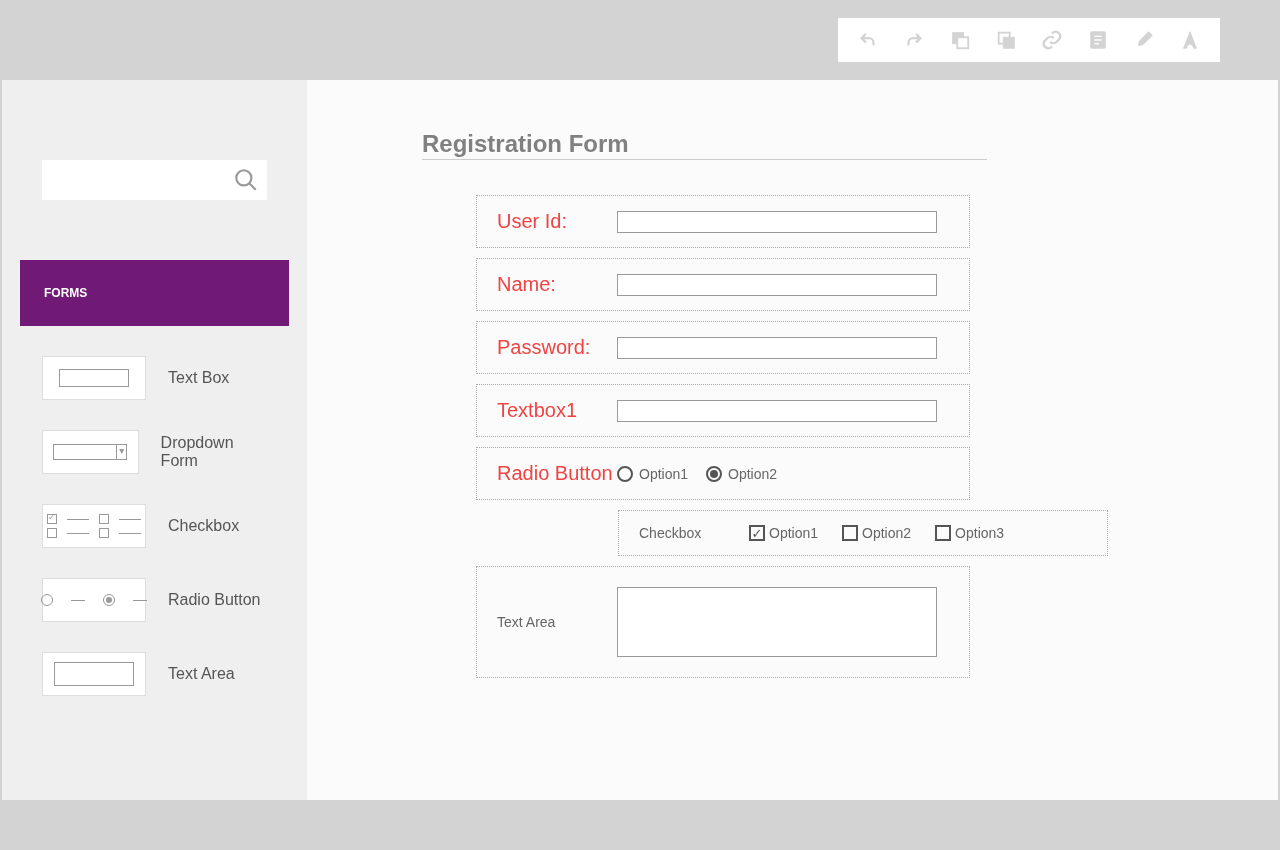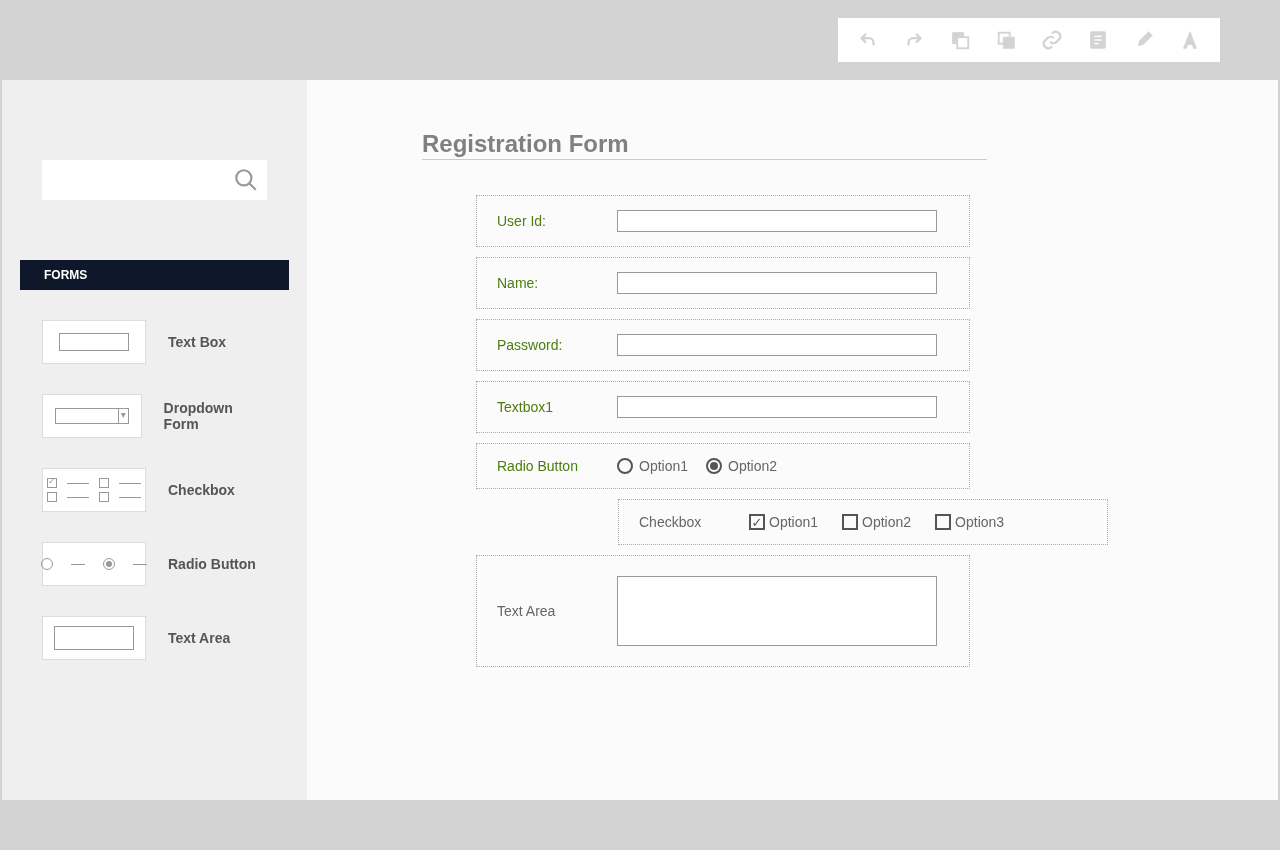--- a/index.html
+++ b/index.html
@@ -13,25 +13,25 @@
     
     
     .main { display: flex; height: 720px; background: #fff; margin: 0 2px; }
     
     
     .sidebar { width: 305px; background: #efefef; padding-top: 80px; }
     .search-wrap { margin: 0 40px 60px 40px; background: #fff; height: 40px; display: flex; align-items: center; padding: 0 8px; }
     .search-wrap input { border: none; outline: none; flex: 1; height: 100%; font-size: 14px; }
     .search-wrap svg { width: 26px; height: 26px; stroke: #999; fill: none; stroke-width: 2; }
     
-    .cat-header { background: #0f172a; color: #fff; padding: 8px 24px; font-size: 12px; font-weight: bold; margin: 0 18px 30px 18px; }
+    .cat-header { background: #701a75; color: #fff; padding: 26px 24px; font-size: 12px; font-weight: bold; margin: 0 18px 30px 18px; }
     
     .palette-item { display: flex; align-items: center; margin: 0 40px 30px 40px; gap: 22px; cursor: pointer; }
     .thumb { width: 104px; height: 44px; background: #fff; border: 1px solid #ddd; display: flex; align-items: center; justify-content: center; position: relative; }
-    .palette-item span { color: #555; font-size: 14px; font-weight: bold; }
+    .palette-item span { color: #555; font-size: 16px; }
     
     .thumb-textbox-inner { width: 70px; height: 18px; border: 1px solid #999; }
     .thumb-dropdown-inner { width: 74px; height: 16px; border: 1px solid #999; display: flex; }
     .thumb-dropdown-inner::after { content: "▾"; margin-left: auto; font-size: 10px; padding: 0 2px; border-left: 1px solid #999; color: #999; }
     .thumb-checkbox-inner { display: grid; grid-template-columns: auto auto auto auto; grid-template-rows: auto auto; gap: 4px 10px; }
     .thumb-checkbox-inner .sq { width: 10px; height: 10px; border: 1px solid #999; }
     .thumb-checkbox-inner .ln { width: 22px; height: 1px; background: #999; align-self: center; }
     .thumb-checkbox-inner .chk { position: relative; }
     .thumb-checkbox-inner .chk::after { content: "✓"; font-size: 9px; position: absolute; top: -3px; left: 0; color: #999; }
     .thumb-radio-inner { display: flex; gap: 18px; align-items: center; }
@@ -39,21 +39,21 @@
     .thumb-radio-inner .circ.sel::after { content: ""; width: 6px; height: 6px; background: #999; border-radius: 50%; }
     .thumb-radio-inner .ln { width: 14px; height: 1px; background: #999; }
     .thumb-textarea-inner { width: 80px; height: 24px; border: 1px solid #999; }
     
     
     .canvas { flex: 1; background: #fbfbfb; padding: 50px 100px 30px 115px; overflow: hidden; }
     .form-title { color: #808080; font-size: 24px; font-weight: bold; margin-bottom: 1px; }
     .title-underline { height: 1px; background: #ccc; margin-bottom: 35px; width: 565px; }
     
     .form-row { width: 494px; margin-left: 54px; border: 1px dotted #aaa; padding: 14px 20px; display: flex; align-items: center; margin-bottom: 10px; }
-    .form-row label { width: 120px; color: #4d7c0f; font-size: 14px; }
+    .form-row label { width: 120px; color: #ef4444; font-size: 20px; }
     .txt-input { width: 320px; height: 22px; border: 1px solid #999; background: #fff; }
     .dropdown-field { width: 320px; height: 22px; display: flex; border: 1px solid #999; }
     .dropdown-field .dd-body { flex: 1; }
     .dropdown-field .dd-btn { width: 38px; background: #878787; color: #fff; display: flex; align-items: center; justify-content: center; font-size: 10px; }
     
     .radio-group { display: flex; gap: 18px; align-items: center; }
     .radio-opt { display: flex; align-items: center; gap: 6px; color: #666; font-size: 14px; }
     .radio-circ { width: 16px; height: 16px; border: 2px solid #555; border-radius: 50%; display: flex; align-items: center; justify-content: center; }
     .radio-circ.sel::after { content: ""; width: 8px; height: 8px; background: #555; border-radius: 50%; }
     

